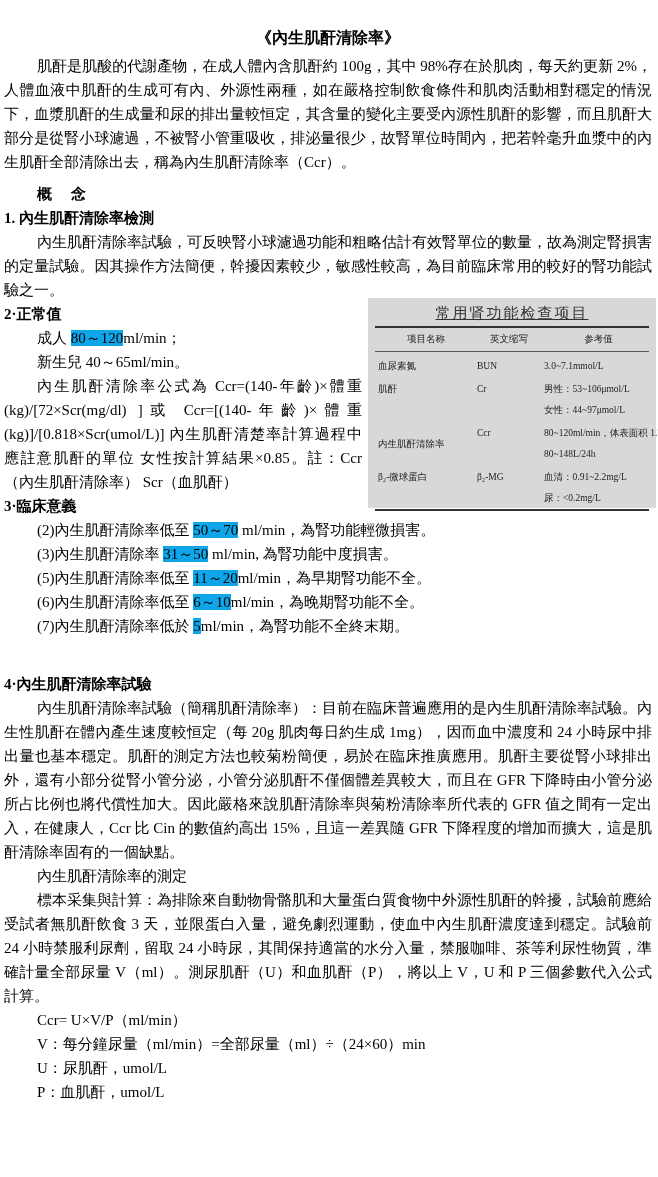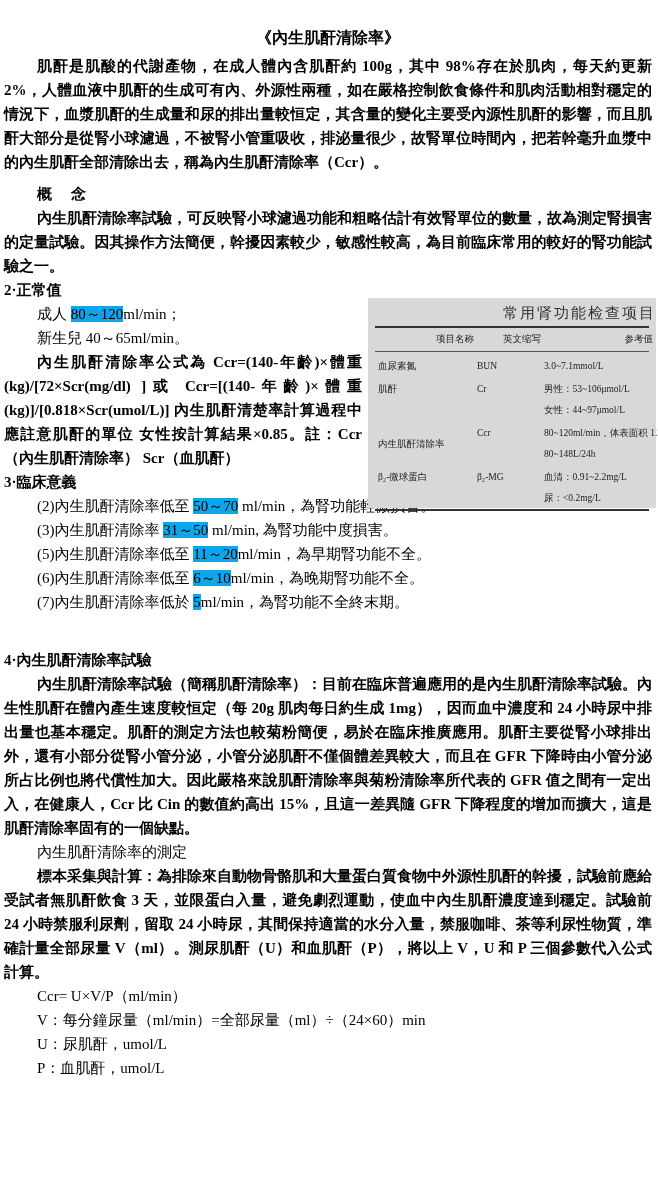--- a/index.html
+++ b/index.html
@@ -10,66 +10,67 @@
     margin:0 auto;
     background:#ffffff;
     color:#000000;
     font-family:"Liberation Serif","DejaVu Serif",serif;
     font-size:15px;
     line-height:24px;
     padding:26px 6px 0 4px;
     overflow:hidden;
   }
   .doc-title { text-align:center; font-weight:bold; font-size:16px; margin-bottom:4px; }
-  .para { text-align:justify; text-indent:2.2em;font-weight:bold; }
+  .para { text-align:justify; text-indent:2.2em; }
   .heading { font-weight:bold; }
   .indent { text-indent:2.2em; }
   .concept-heading { font-weight:bold; margin-top:8px; letter-spacing:2px; }
   .leftcol { width:358px; }
   .hl { background:#0ea5e9; }
   .hl:empty { background:transparent; }
   .sec4-gap { margin-top:34px; }
 
   
   .ref-table {
     position:absolute; left:368px; top:298px;
     width:288px; height:210px;
     background:#d8d8d8;
     color:#2a2a2a;
     font-family:"Liberation Serif","DejaVu Serif",serif;
   }
-  .t-title { text-align:right; font-size:15px; letter-spacing:2px; color:#333; padding:3px 0 1px; }
+  .t-title { text-align:center; font-size:15px; letter-spacing:2px; color:#333; padding:3px 0 1px;text-decoration:underline; }
   .rule { height:0; border-top:1px solid #555; margin:0 7px; }
   .rule.heavy { border-top:2px solid #333; }
   .t-row {
     display:grid;
     grid-template-columns:96px 64px 1fr;
     column-gap:3px;
     padding:0 3px 0 10px;
     font-size:9.5px;
     line-height:21px;
     color:#222;
   }
-  .t-row.head span { text-align:right; padding:1px 0; }
+  .t-row.head span { text-align:center; padding:1px 0; }
   .t-row + .t-row { margin-top:2px; }
   .t-row .cell-name { text-align:left; }
   .t-row .cell-center { display:flex; align-items:center; }
   .t-rows { padding-top:4px; }
   .vlines div { white-space:nowrap; }
 </style>
 </head>
 <body>
 
 <div class="page">
 
   <div class="doc-title">《內生肌酐清除率》</div>
 
   <p class="para">肌酐是肌酸的代謝產物，在成人體內含肌酐約 100g，其中 98%存在於肌肉，每天約更新 2%，人體血液中肌酐的生成可有內、外源性兩種，如在嚴格控制飲食條件和肌肉活動相對穩定的情況下，血漿肌酐的生成量和尿的排出量較恒定，其含量的變化主要受內源性肌酐的影響，而且肌酐大部分是從腎小球濾過，不被腎小管重吸收，排泌量很少，故腎單位時間內，把若幹毫升血漿中的內生肌酐全部清除出去，稱為內生肌酐清除率（Ccr）。</p>
 
   <div class="concept-heading indent">概　念</div>
+  <div class="heading">1. 內生肌酐清除率檢測</div>
   <p class="para">內生肌酐清除率試驗，可反映腎小球濾過功能和粗略估計有效腎單位的數量，故為測定腎損害的定量試驗。因其操作方法簡便，幹擾因素較少，敏感性較高，為目前臨床常用的較好的腎功能試驗之一。</p>
 
   <div class="leftcol">
     <div class="heading">2·正常值</div>
     <div class="indent"><span>成人 </span><span class="hl">80～120</span><span>ml/min；</span></div>
     <div class="indent">新生兒 40～65ml/min。</div>
     <p class="para">內生肌酐清除率公式為 Ccr=(140-年齡)×體重(kg)/[72×Scr(mg/dl) ]或 Ccr=[(140-年齡)×體重(kg)]/[0.818×Scr(umol/L)] 內生肌酐清楚率計算過程中應註意肌酐的單位 女性按計算結果×0.85。註：Ccr（內生肌酐清除率） Scr（血肌酐）</p>
   </div>
 
   <div class="ref-table">

